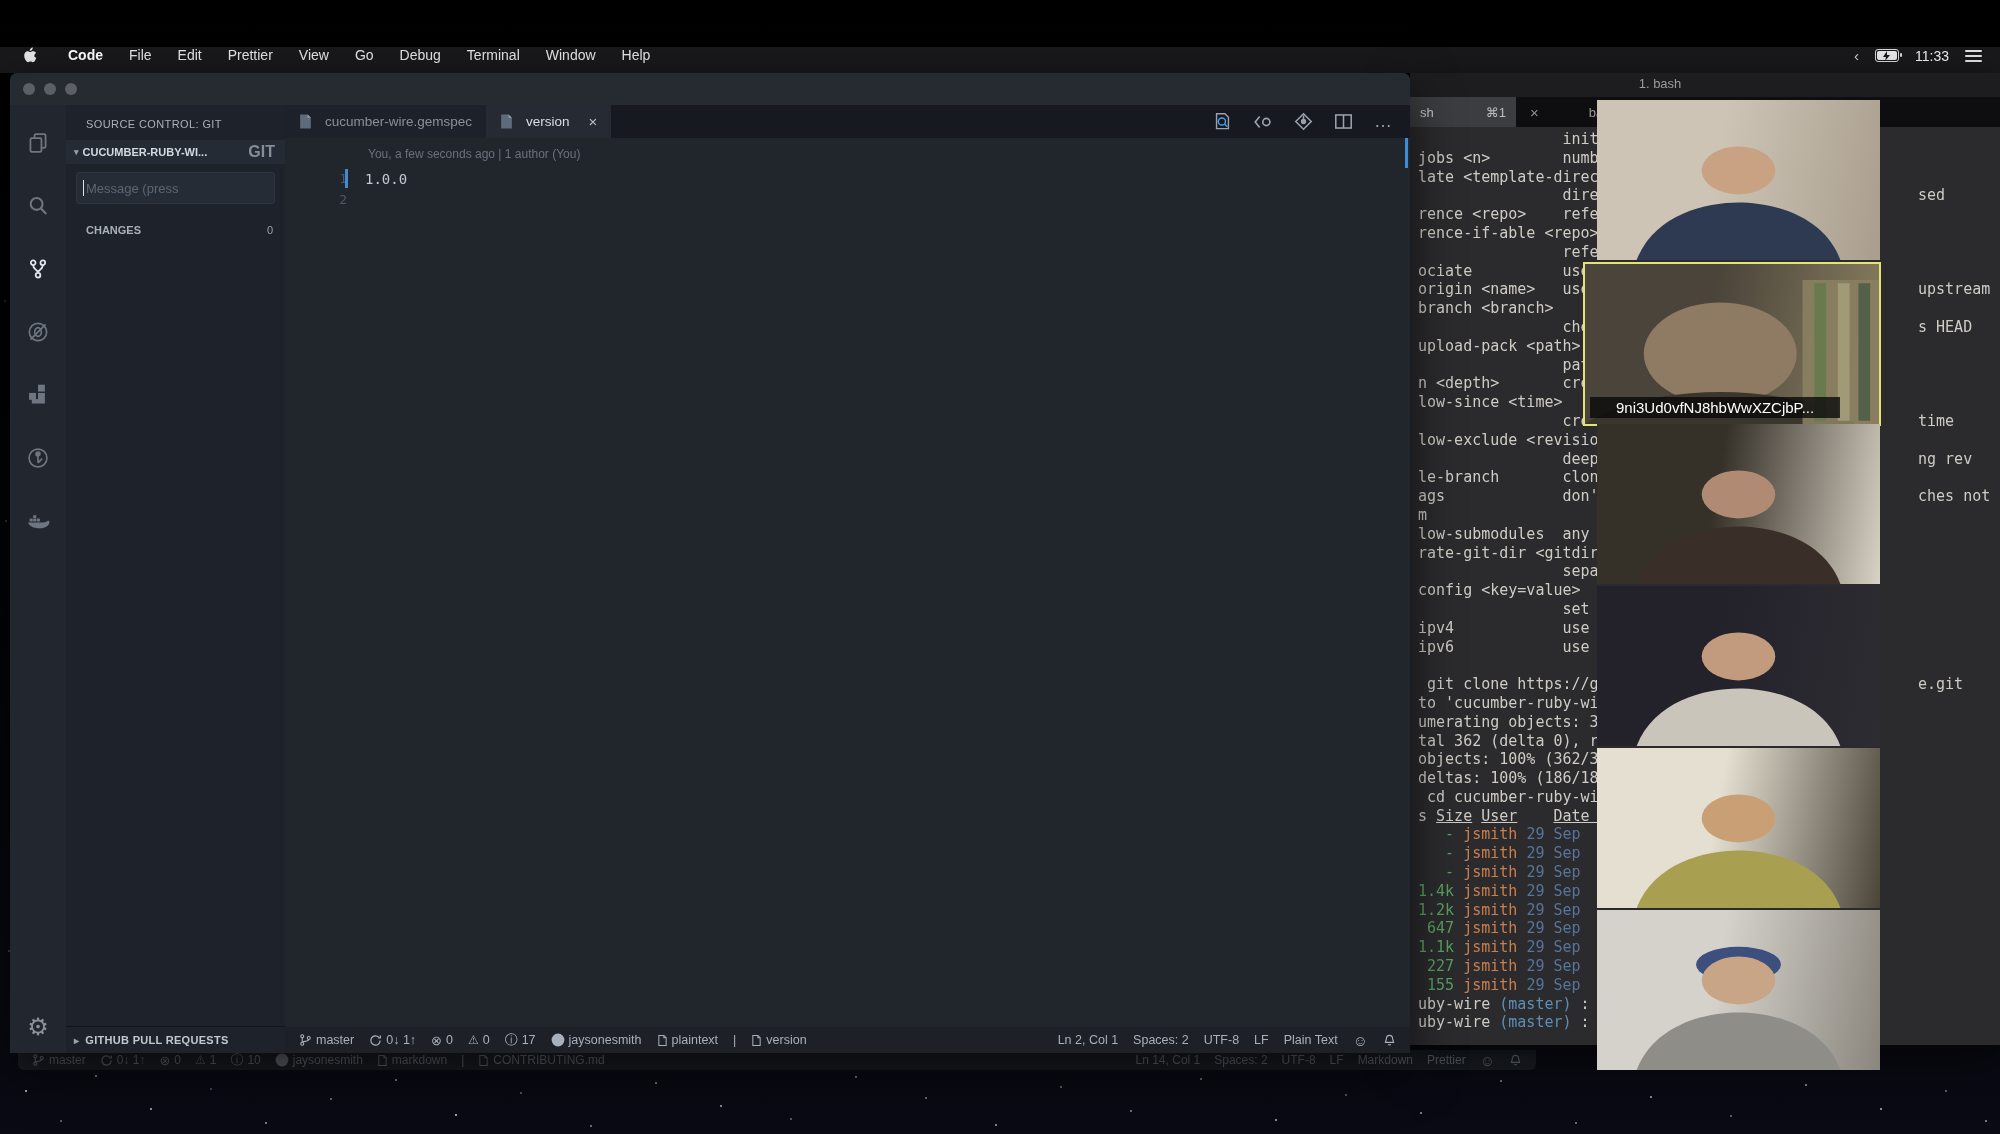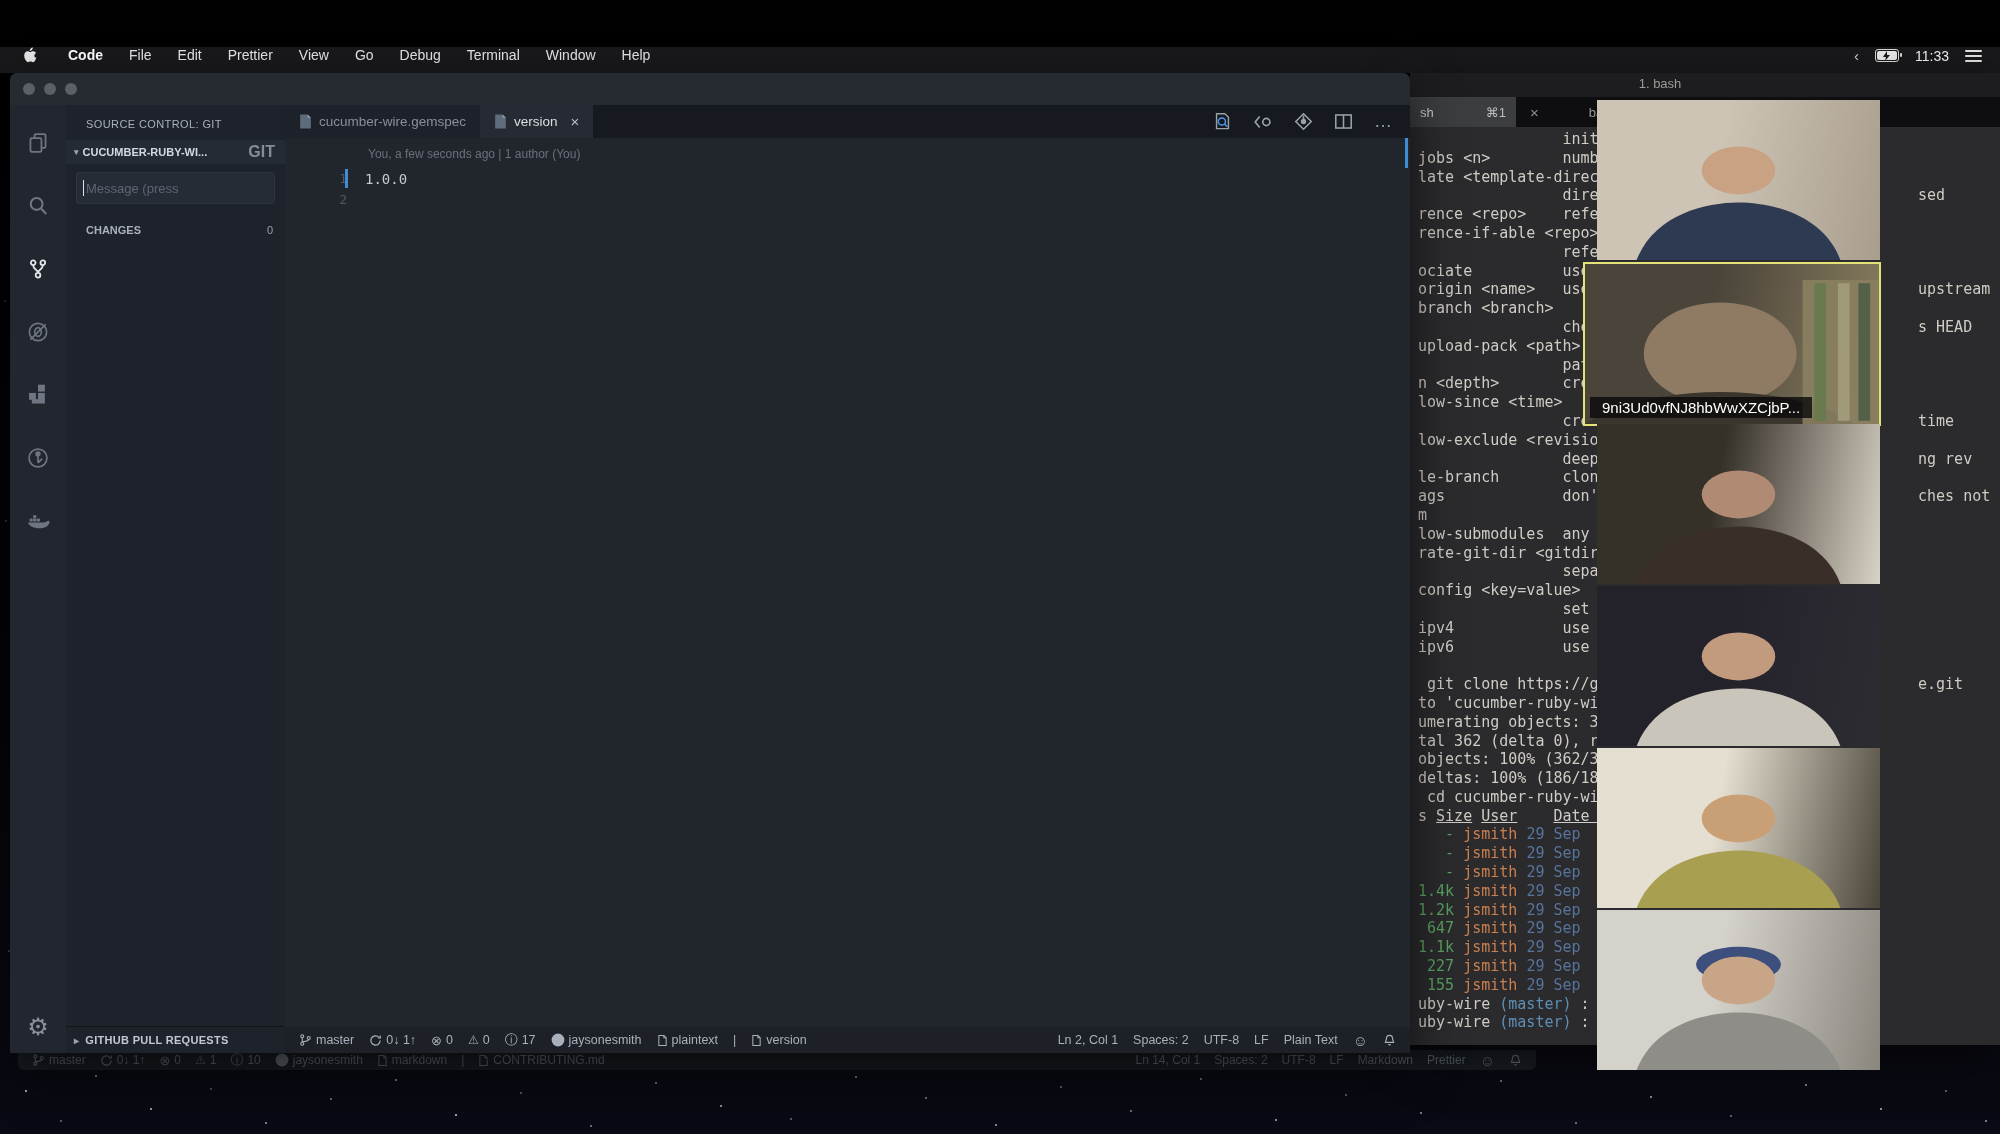--- a/index.html
+++ b/index.html
@@ -62,21 +62,21 @@
   .sb-input{margin:8px 10px 0 10px;height:30px;background:#262c36;border:1px solid #2e3540;border-radius:3px;
             display:flex;align-items:center;padding-left:6px;font-size:13px;color:#5e6672;position:relative;}
   .sb-input .caret{width:1px;height:16px;background:#dfe3e8;margin-right:2px;}
   .sb-changes{display:flex;align-items:center;margin-top:16px;padding:4px 12px 4px 20px;color:#aab1bb;font-weight:bold;}
   .sb-changes .cnt{margin-left:auto;color:#9aa0a8;font-weight:normal;font-size:11px;}
   .sb-ghpr{margin-top:auto;border-top:1px solid #12151a;height:26px;display:flex;align-items:center;
            color:#c2c8d1;font-weight:bold;letter-spacing:.3px;}
   .sb-ghpr .tw{color:#9aa0a8;font-size:10px;margin:0 6px 0 8px;}
   .editor{flex:1;display:flex;flex-direction:column;min-width:0;position:relative;}
   .tabbar{height:33px;background:#16191f;display:flex;flex:0 0 auto;position:relative;}
-  .tab{display:flex;align-items:center;gap:7px;padding:0 14px;font-size:13.5px;color:#89909b;background:#1d2129;}
+  .tab{display:flex;align-items:center;gap:13px;padding:0 14px;font-size:13.5px;color:#89909b;background:#1d2129;}
   .tab.active{background:#262b33;color:#dadee4;}
   .tab .close{color:#b9bfc8;font-size:15px;margin-left:6px;}
   .tab-actions{margin-left:auto;display:flex;align-items:center;gap:21px;padding-right:18px;color:#9aa1aa;}
   .editor-body{flex:1;position:relative;font-family:"DejaVu Sans Mono",monospace;}
   .codelens{position:absolute;left:83px;top:9px;color:#6a717d;font-size:12px;font-family:"Liberation Sans",sans-serif;}
   .codeline{position:absolute;left:0;height:21px;display:flex;align-items:center;font-size:14px;color:#c3c9d2;}
   .codeline .gut{width:62px;text-align:right;padding-right:18px;color:#4f5866;font-size:13px;}
   .codeline .marker{position:absolute;left:60px;top:1px;bottom:1px;width:3px;background:#3f8cd6;}
   .ruler-mark{position:absolute;right:2px;top:0px;width:3px;height:30px;background:#3f8cd6;}
   .statusbar{height:26px;background:#1d2127;display:flex;align-items:center;font-size:12.5px;color:#a8b0bc;
@@ -110,21 +110,21 @@
   .t-date{color:#56749c;}
   .t-branch{color:#5d8fb5;}
   .t-und{text-decoration:underline;}
   .t-cursor{color:#d94f4f;}
   
   .videostrip{position:absolute;left:1583px;top:100px;width:302px;z-index:4;}
   .vtile{position:absolute;left:14px;width:283px;height:160px;overflow:hidden;background:#555;}
   .vtile.active{left:0;width:298px;height:164px;border:2px solid #e3e379;box-sizing:border-box;}
   .vtile svg.person{position:absolute;left:0;bottom:0;width:100%;height:100%;}
   .vlabel{position:absolute;left:5px;bottom:6px;background:rgba(10,10,10,.8);color:#fff;
-          font-size:15px;padding:2px 12px;white-space:nowrap;}
+          font-size:15px;padding:2px 26px;white-space:nowrap;}
   svg.i{display:block;}
 </style>
 </head>
 <body>
 
 <div id="stage">
   <div class="desktop">
     <div class="star"></div>
   </div>
 

